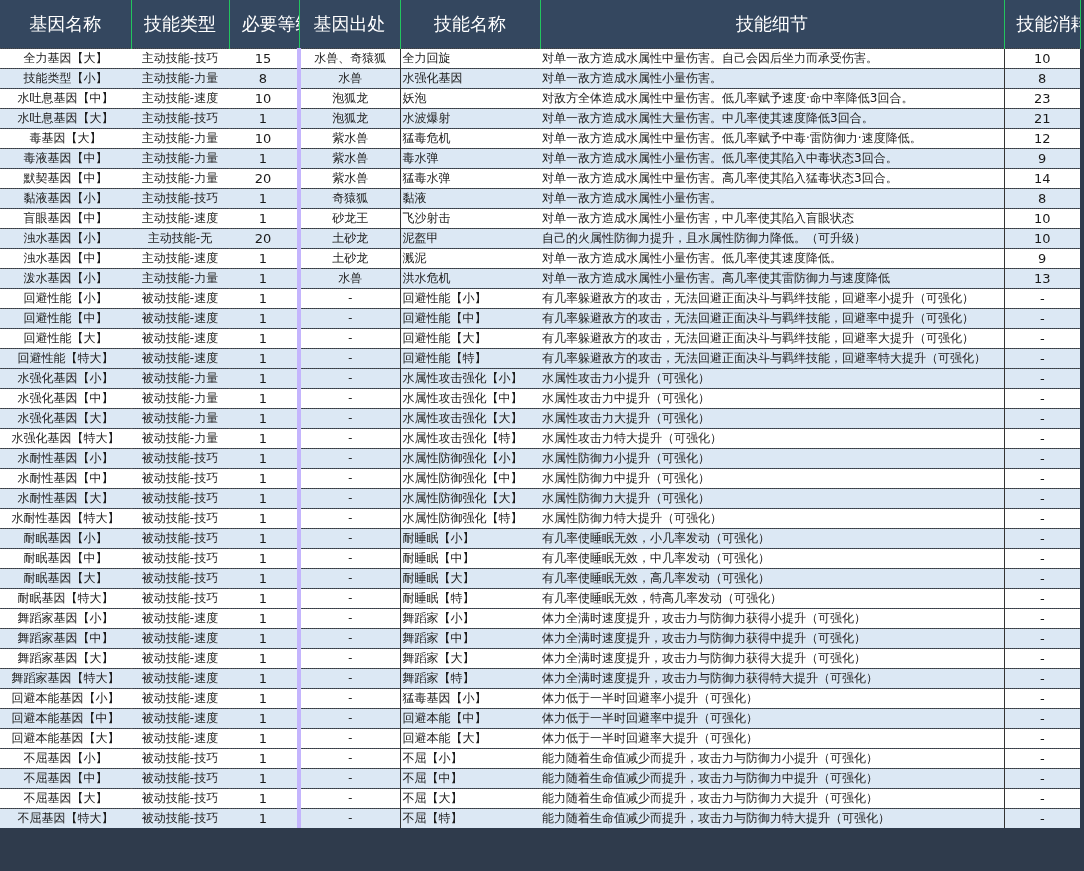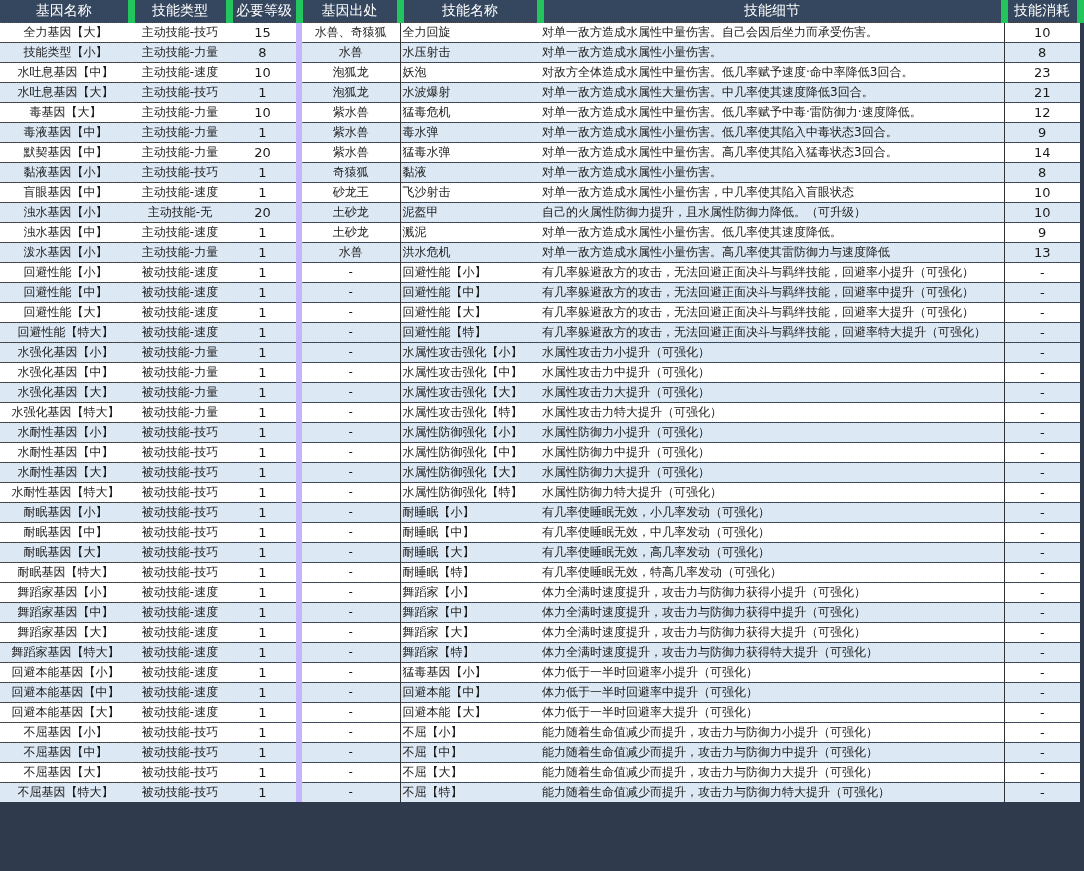--- a/index.html
+++ b/index.html
@@ -1,28 +1,28 @@
 <!DOCTYPE html>
 <html><head>
 <meta charset="utf-8">
 <style>
   html, body { margin: 0; padding: 0; background: #2f3b4c; }
   body { width: 1084px; height: 871px; overflow: hidden; font-family: "DejaVu Sans", "Liberation Sans", sans-serif; }
   .wrap { position: absolute; left: 0; top: 0; width: 1084px; height: 871px; background: #2f3b4c; }
   table { border-collapse: collapse; table-layout: fixed; width: 1080px; position: absolute; left: 0; top: 0; }
   col.c0 { width: 131px; } col.c1 { width: 98px; } col.c2 { width: 70px; }
   col.c3 { width: 101px; } col.c4 { width: 140px; } col.c5 { width: 464px; } col.c6 { width: 76px; }
-  th { background: #34475f; color: #ffffff; font-weight: normal; font-size: 14px; height: 22px; padding: 0; text-align: center; border-right: 7px solid #22c55e; white-space: nowrap; overflow: hidden; }
+  th { background: #34475f; color: #ffffff; font-weight: normal; font-size: 18px; height: 22px; padding: 12px; text-align: center; border-right: 1px solid #22c55e; white-space: nowrap; overflow: hidden; }
   td { height: 19px; padding: 0 2px; font-size: 12px; color: #1a1a1a; border-top: 1px dotted #555; white-space: nowrap; overflow: hidden; line-height: 19px; }
   td.ctr { text-align: center; }
   td.lft { text-align: left; padding-left: 2px; }
   tr.odd td { background: #ffffff; }
   tr.even td { background: #dce8f4; }
   td.bl { border-left: 1px solid #333; }
-  td.blt { border-left: 6px solid #c4b5fd; }
+  td.blt { border-left: 4px solid #c4b5fd; font-family: Liberation Serif, serif; }
   td.num { font-size: 13px; }
   .footer { position: absolute; left: 0; top: 866px; width: 1084px; height: 5px; background: #2f3b4c; }
 </style>
 </head>
 <body>
 
 <div class="wrap">
   <table>
     <colgroup>
       <col class="c0">
@@ -52,21 +52,21 @@
           <td class="ctr blt">水兽、奇猿狐</td>
           <td class="lft bl">全力回旋</td>
           <td class="lft">对单一敌方造成水属性中量伤害。自己会因后坐力而承受伤害。</td>
           <td class="ctr num bl">10</td>
         </tr>
         <tr class="even">
           <td class="ctr">技能类型【小】</td>
           <td class="ctr">主动技能-力量</td>
           <td class="ctr num">8</td>
           <td class="ctr blt">水兽</td>
-          <td class="lft bl">水压射击</td>
+          <td class="lft bl">水强化基因</td>
           <td class="lft">对单一敌方造成水属性小量伤害。</td>
           <td class="ctr num bl">8</td>
         </tr>
         <tr class="odd">
           <td class="ctr">水吐息基因【中】</td>
           <td class="ctr">主动技能-速度</td>
           <td class="ctr num">10</td>
           <td class="ctr blt">泡狐龙</td>
           <td class="lft bl">妖泡</td>
           <td class="lft">对敌方全体造成水属性中量伤害。低几率赋予速度·命中率降低3回合。</td>

